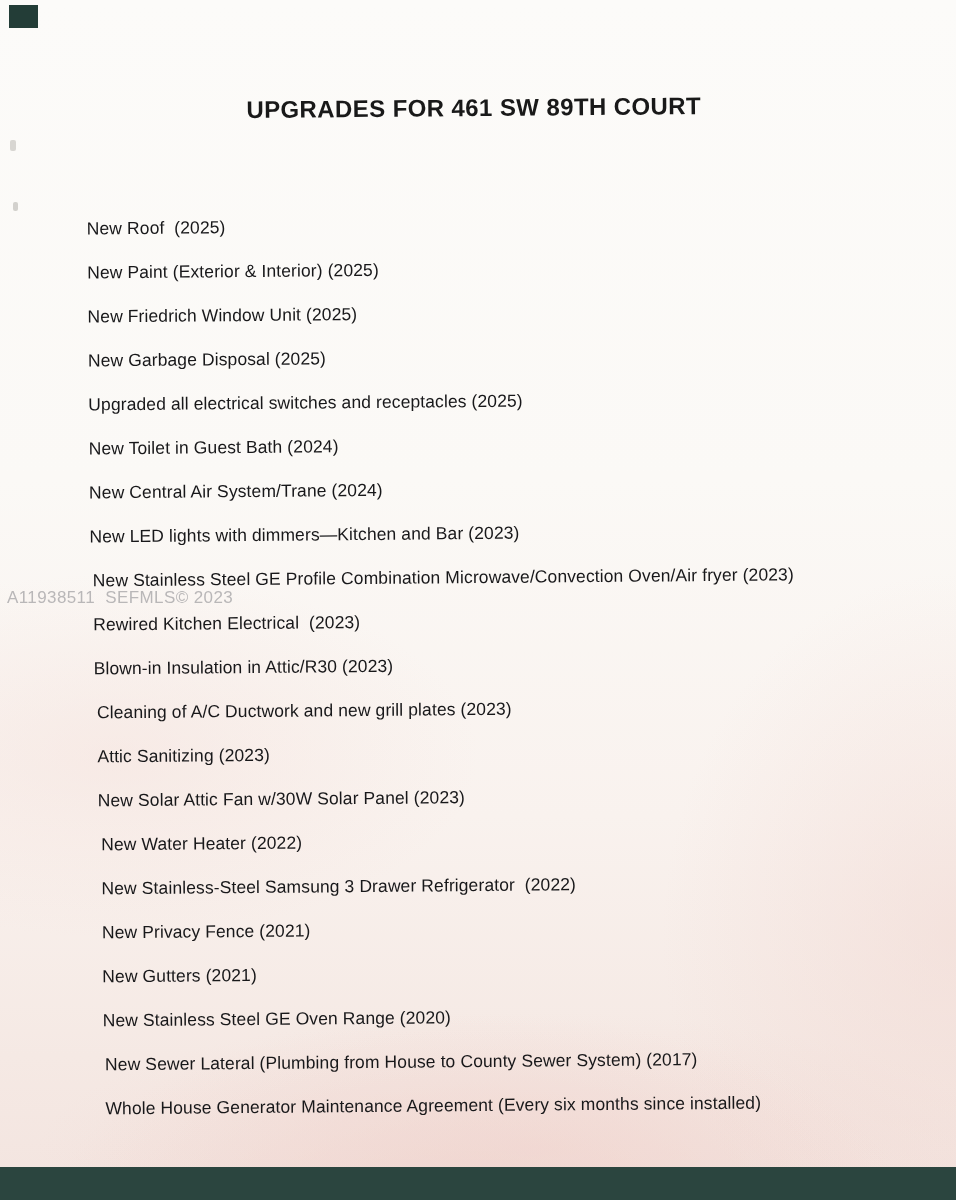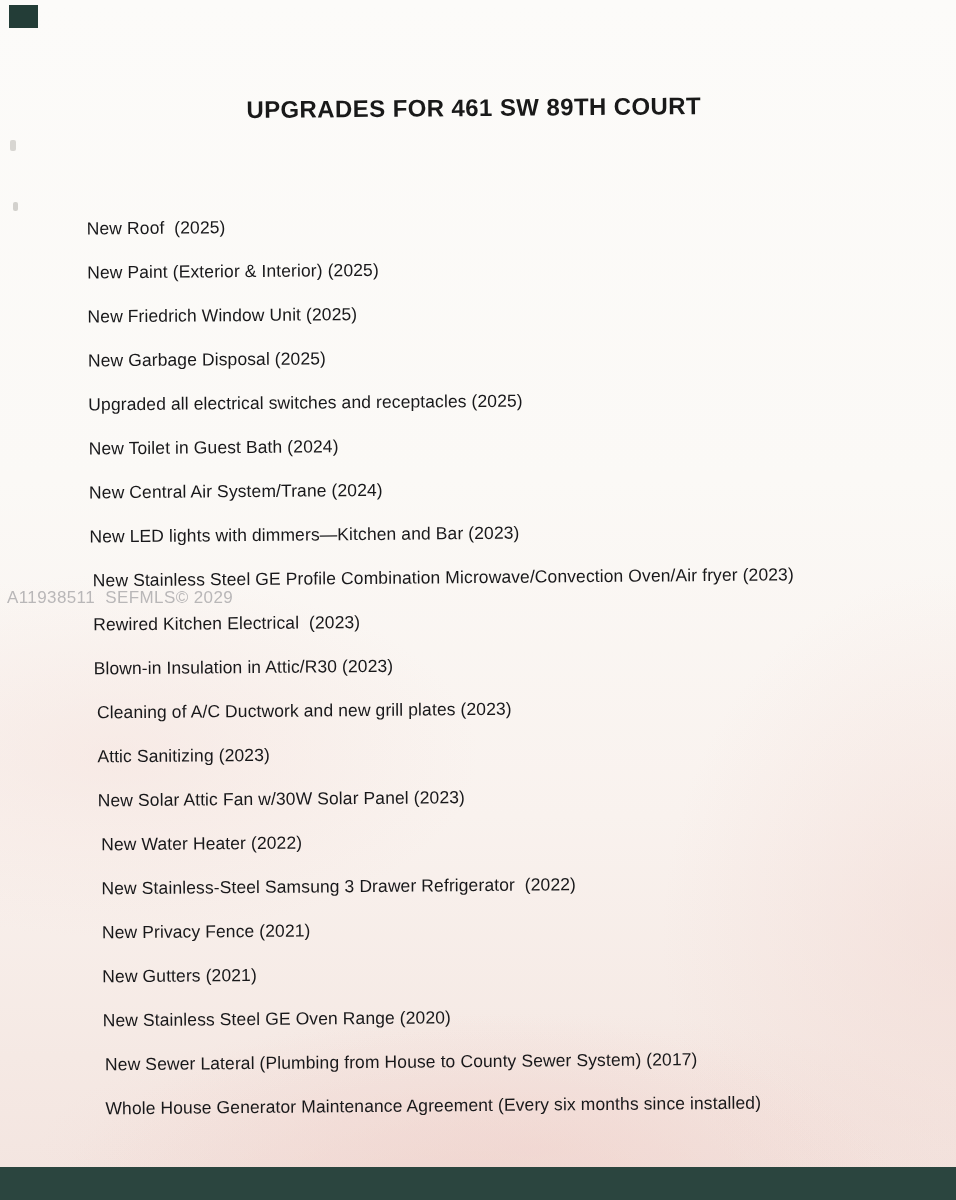--- a/index.html
+++ b/index.html
@@ -127,21 +127,21 @@
         <li>New Water Heater (2022)</li>
         <li>New Stainless-Steel Samsung 3 Drawer Refrigerator  (2022)</li>
         <li>New Privacy Fence (2021)</li>
         <li>New Gutters (2021)</li>
         <li>New Stainless Steel GE Oven Range (2020)</li>
         <li>New Sewer Lateral (Plumbing from House to County Sewer System) (2017)</li>
         <li>Whole House Generator Maintenance Agreement (Every six months since installed)</li>
       </ul>
   </div>
 
-  <div class="watermark">A11938511  SEFMLS© 2029</div>
+  <div class="watermark">A11938511  SEFMLS© 2023</div>
 
   <div class="speck-1"></div>
   <div class="speck-2"></div>
 
   <div class="corner-mark"></div>
   <div class="footer-bar"></div>
 
 </div>
 
 </body></html>

